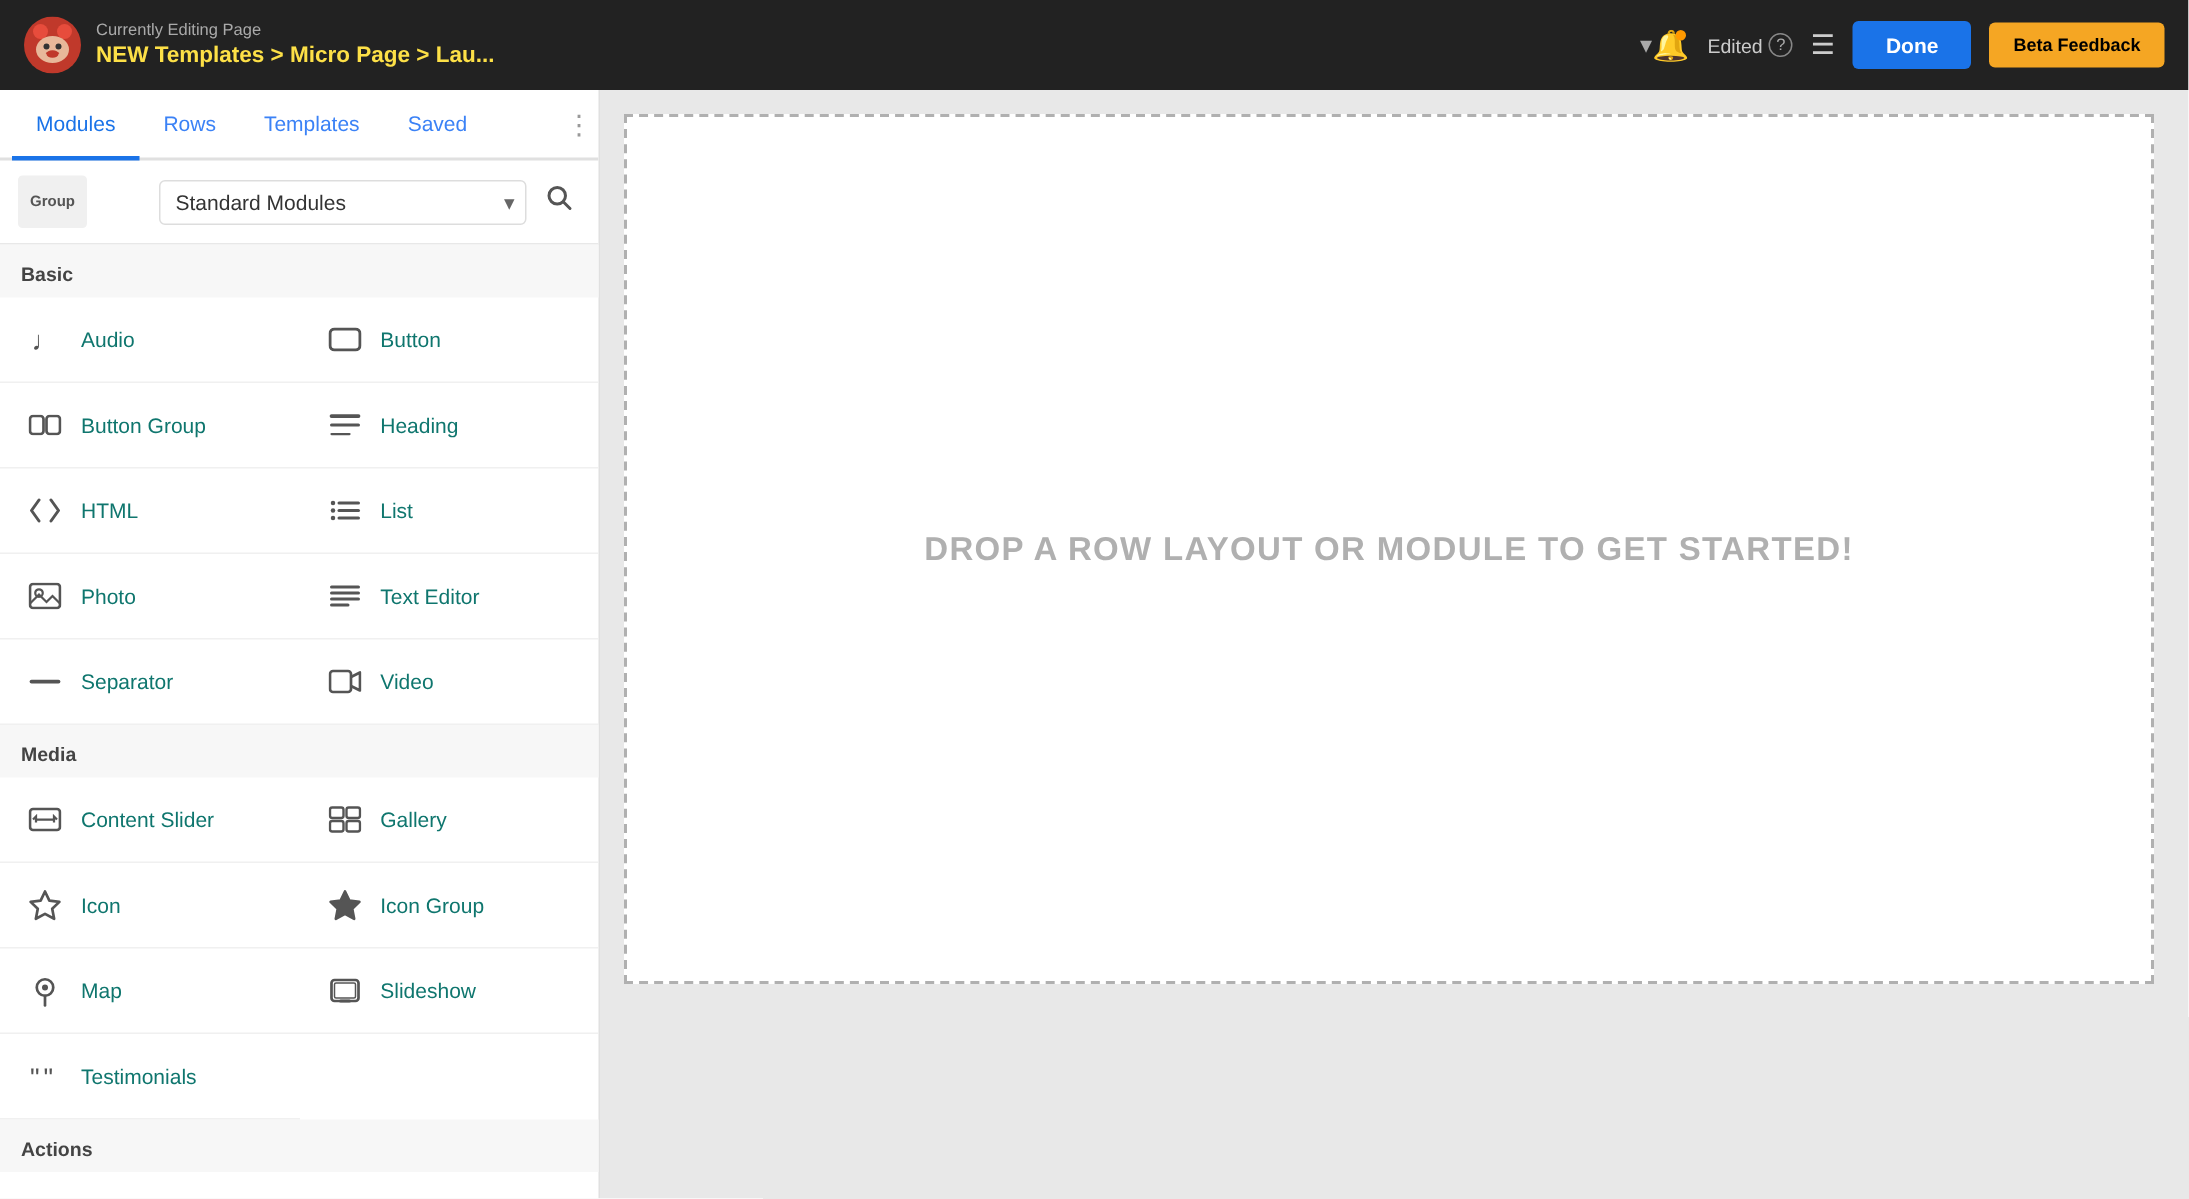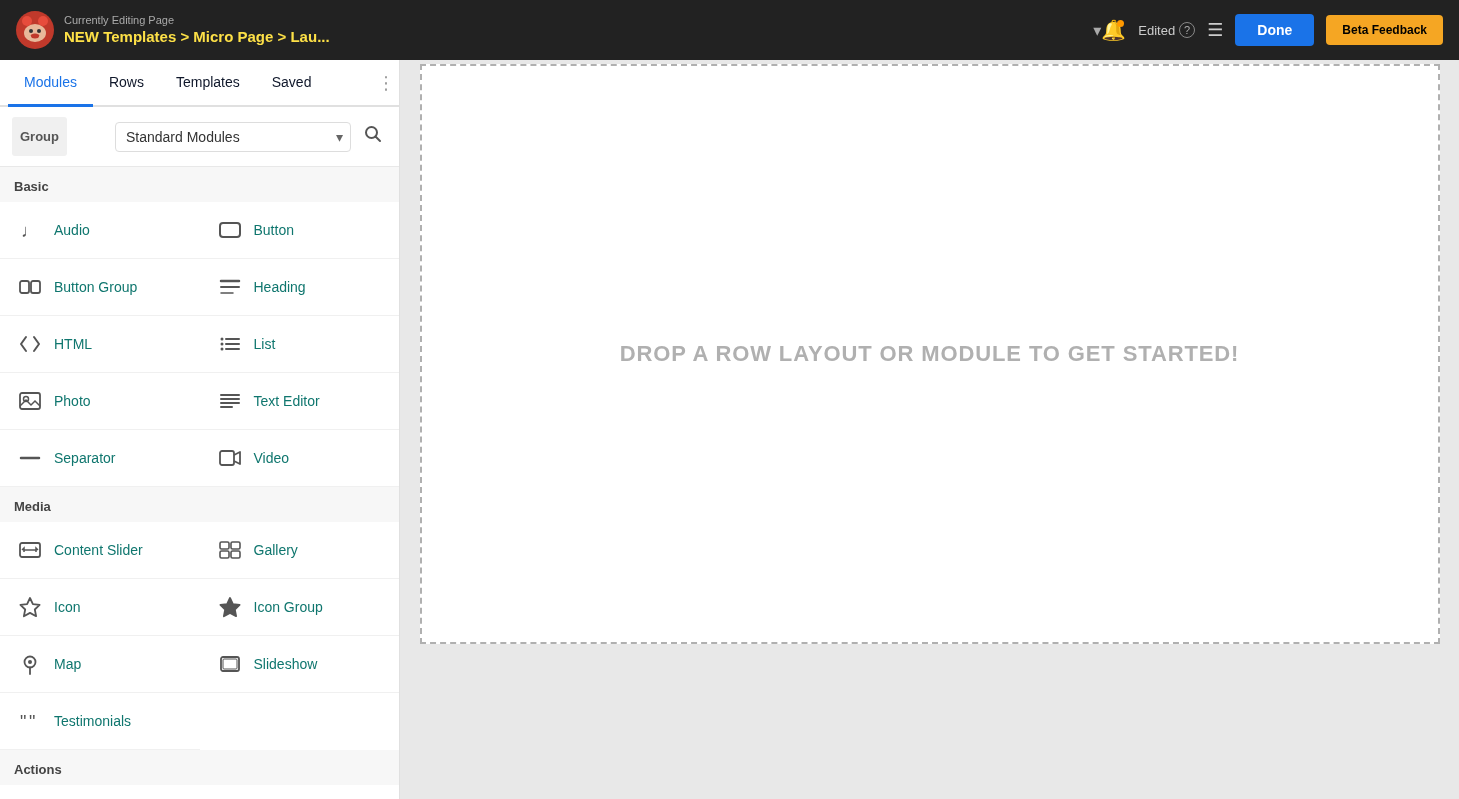--- a/index.html
+++ b/index.html
@@ -130,21 +130,21 @@
     .sidebar-tabs {
       display: flex;
       border-bottom: 2px solid #e0e0e0;
       padding: 0 8px;
       position: relative;
     }
     .sidebar-tab {
       padding: 14px 16px;
       font-size: 14px;
       font-weight: 500;
-      color: #0f172a;
+      color: #3b82f6;
       cursor: pointer;
       border-bottom: 3px solid transparent;
       margin-bottom: -2px;
     }
     .sidebar-tab.active {
       color: #1a73e8;
       border-bottom: 3px solid #1a73e8;
     }
     .sidebar-drag-handle {
       position: absolute;
@@ -158,21 +158,21 @@
 
     
     .group-selector {
       display: flex;
       align-items: center;
       padding: 10px 12px;
       gap: 8px;
       border-bottom: 1px solid #e8e8e8;
     }
     .group-label {
-      font-size: 13px;
+      font-size: 10px;
       font-weight: 600;
       color: #555;
       background: #f0f0f0;
       padding: 12px 8px;
       border-radius: 3px;
     }
     .group-select-wrapper {
       flex: 1;
       position: relative;
       margin-left: 40px;
@@ -251,22 +251,22 @@
       color: #0f766e;
     }
 
     
     .canvas-area {
       flex: 1;
       overflow: auto;
       background: #e8e8e8;
       display: flex;
       flex-direction: column;
-      align-items: center;
-      padding: 4px;
+      align-items: flex-start;
+      padding: 16px;
     }
     .canvas-page {
       background: #fff;
       width: 100%;
       max-width: 1020px;
       min-height: 580px;
       border: 2px dashed #b0b0b0;
       display: flex;
       align-items: center;
       justify-content: center;

